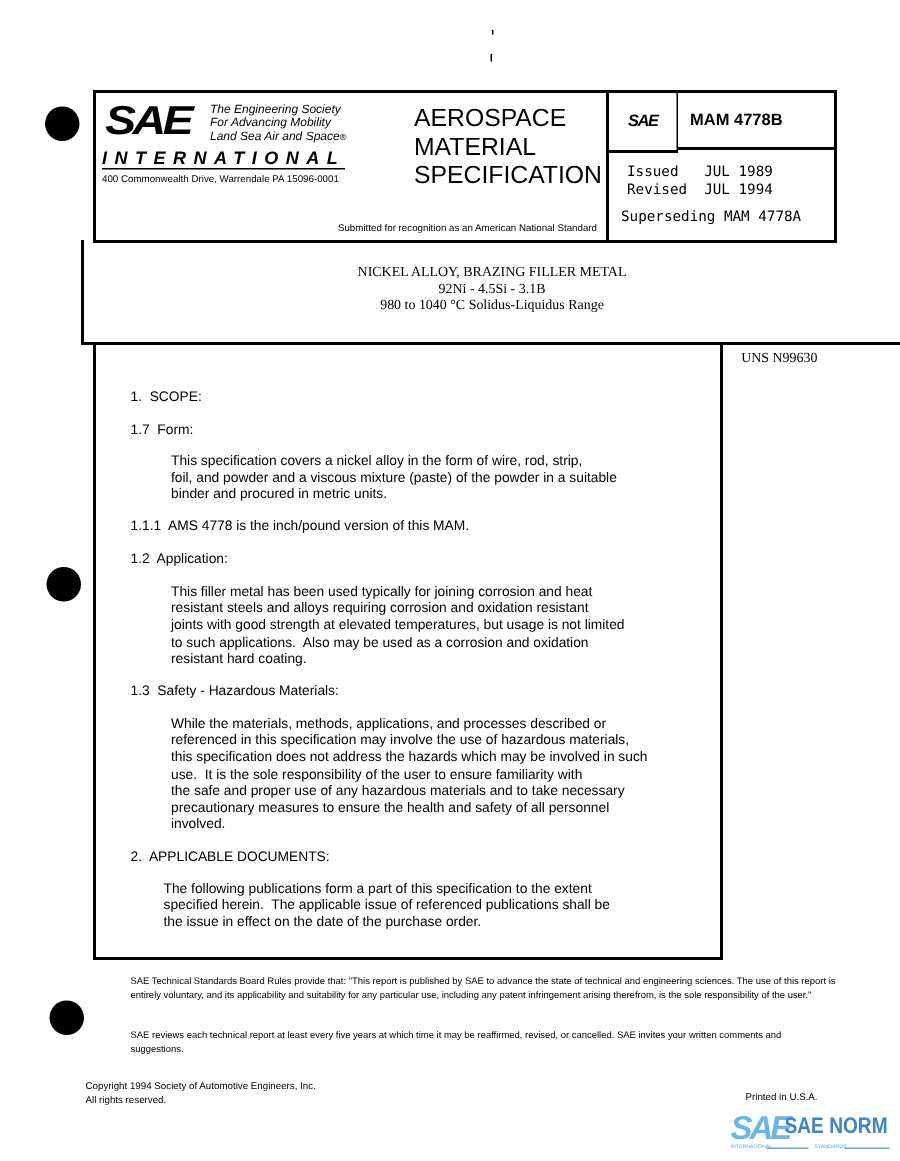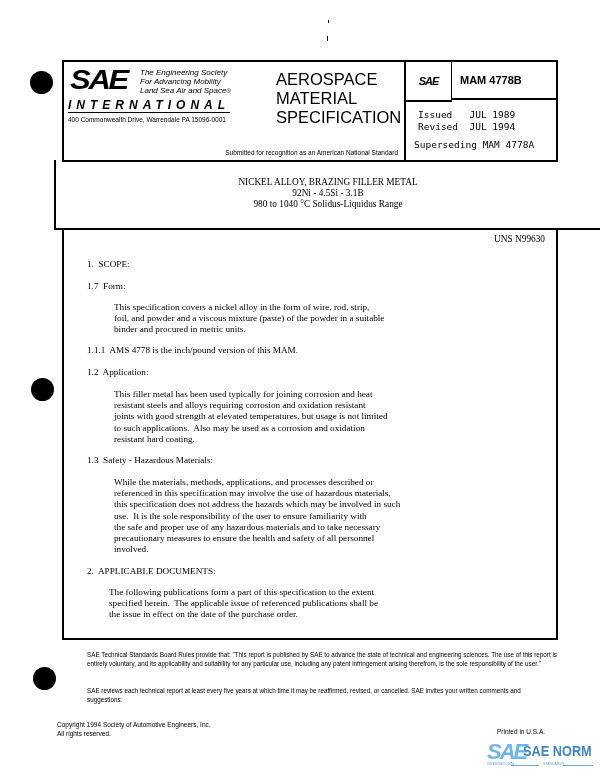--- a/index.html
+++ b/index.html
@@ -28,21 +28,21 @@
   .date-row { position: absolute; left: 12px; white-space: pre; }
   .supersede { position: absolute; left: 8px; top: 37px; white-space: pre; text-align: right; }
 
   
   .titlebox { position: absolute; left: 54px; top: 160px; width: 548px; height: 70px; border: 2px solid #000; border-top: none; box-sizing: border-box; font-family: Liberation Serif, serif; font-size: 9.3px; line-height: 11px; }
   .titlebox .center { position: absolute; left: 0; right: 0; top: 17px; text-align: center; }
   .titlebox .center div { white-space: pre; }
   .uns { position: absolute; right: 55px; top: 48px; white-space: pre; margin-top: 26px; }
 
   
-  .bodybox { position: absolute; left: 62px; top: 228px; width: 496px; height: 412px; border: 2px solid #000; box-sizing: border-box; font-family: Liberation Serif, serif; font-size: 9.2px; line-height: 11.2px; }
+  .bodybox { position: absolute; left: 62px; top: 228px; width: 420px; height: 412px; border: 2px solid #000; box-sizing: border-box; font-family: Liberation Sans, sans-serif; font-size: 9.2px; line-height: 11.2px; }
   .blk { position: absolute; white-space: pre; }
 
   
   .footer-note { position: absolute; left: 87px; font-size: 6.3px; line-height: 9px; width: 470px; }
   .copyright { position: absolute; left: 57px; top: 720px; font-size: 6.5px; line-height: 9px; }
   .printed { position: absolute; left: 497px; top: 728px; font-size: 6.5px; }
   .wm { position: absolute; left: 487px; top: 739px; width: 110px; height: 30px; }
   .wm-sae { position: absolute; left: 0; top: 0; font-weight: bold; font-style: italic; font-size: 22px; color: #6ab7e6; letter-spacing: -2px; }
   .wm-norm { position: absolute; left: 36px; top: 3px; font-weight: bold; font-size: 15px; color: #3d85c6; letter-spacing: 0px; transform: scaleX(0.85); transform-origin: left; white-space: nowrap; }
   .wm-line { position: absolute; top: 26px; height: 1px; background: #6aa6d8; }

